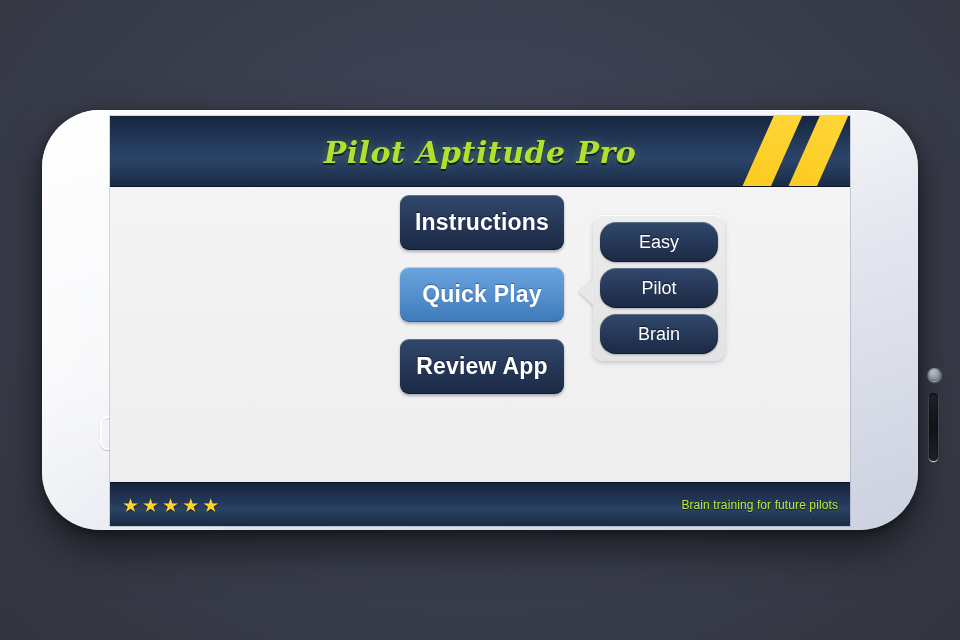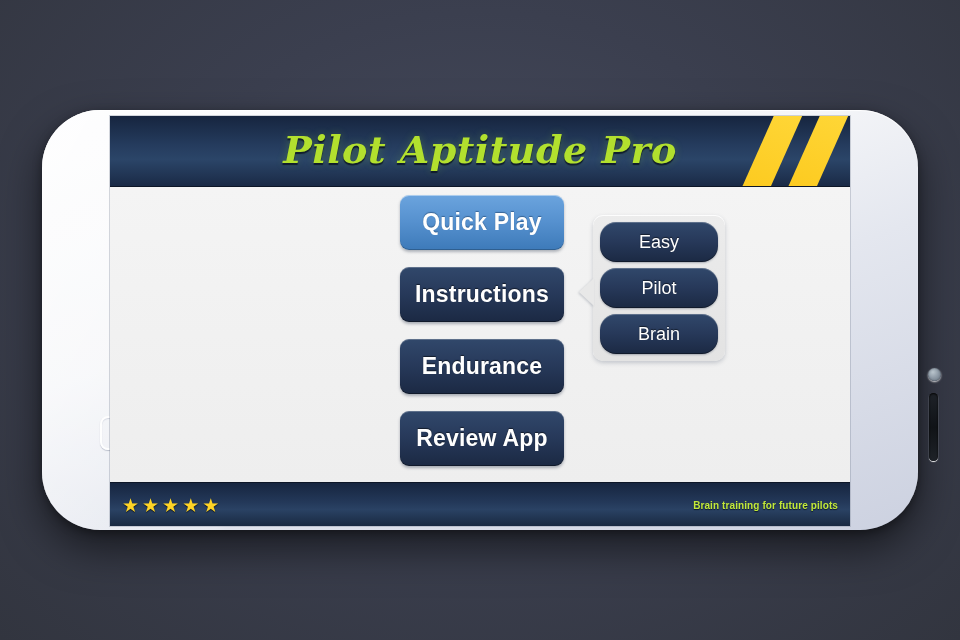--- a/index.html
+++ b/index.html
@@ -101,26 +101,26 @@
     width: 26px;
     height: 120px;
     background: linear-gradient(180deg, #ffd83a 0%, #fcc81b 100%);
     transform: rotate(24deg);
   }
   #stripe-1 { right: 66px; }
   #stripe-2 { right: 20px; }
   #app-title {
     position: absolute;
     left: 0; right: 0;
-    top: 11px;
+    top: 19px;
     text-align: center;
     font-family: "DejaVu Serif", serif;
     font-style: italic;
     font-weight: bold;
-    font-size: 38px;
+    font-size: 30px;
     letter-spacing: 0.5px;
     color: #b2e02e;
     text-shadow: 0 2px 1px rgba(10,20,35,0.85), 0 0 8px rgba(140,210,40,0.25);
   }
 
   
   #screen-body {
     position: relative;
     height: 295px;
     background: linear-gradient(180deg, #f4f4f4 0%, #eeeeee 100%);
@@ -218,25 +218,24 @@
   #star-rating {
     display: flex;
     gap: 3px;
     font-size: 19px;
     line-height: 1;
     color: #ffd426;
     text-shadow: 0 1px 1px rgba(0,0,0,0.65);
   }
   #footer-tagline {
     font-family: "Liberation Sans", sans-serif;
-    font-size: 10px;
+    font-size: 12px;
     color: #c2e83a;
     text-shadow: 0 1px 1px rgba(5,15,30,0.85);
     letter-spacing: 0.1px;
-    font-weight: bold;
   }
 </style>
 </head>
 <body>
 
 <div id="device">
   <div id="home-button"></div>
   <div id="camera-dot"></div>
   <div id="speaker-slot"></div>
 </div>
@@ -245,23 +244,22 @@
 
   <div id="app-header">
     <div class="stripe" id="stripe-1"></div>
     <div class="stripe" id="stripe-2"></div>
     <div id="app-title">Pilot Aptitude Pro</div>
   </div>
 
   <div id="screen-body">
 
     <div id="main-menu">
+      <button class="menu-btn">Instructions</button>
       <button class="menu-btn selected">Quick Play</button>
-      <button class="menu-btn">Instructions</button>
-      <button class="menu-btn">Endurance</button>
       <button class="menu-btn">Review App</button>
     </div>
 
     <div id="difficulty-panel">
       <div id="submenu-arrow"></div>
       <button class="diff-btn">Easy</button>
       <button class="diff-btn">Pilot</button>
       <button class="diff-btn">Brain</button>
     </div>
 

